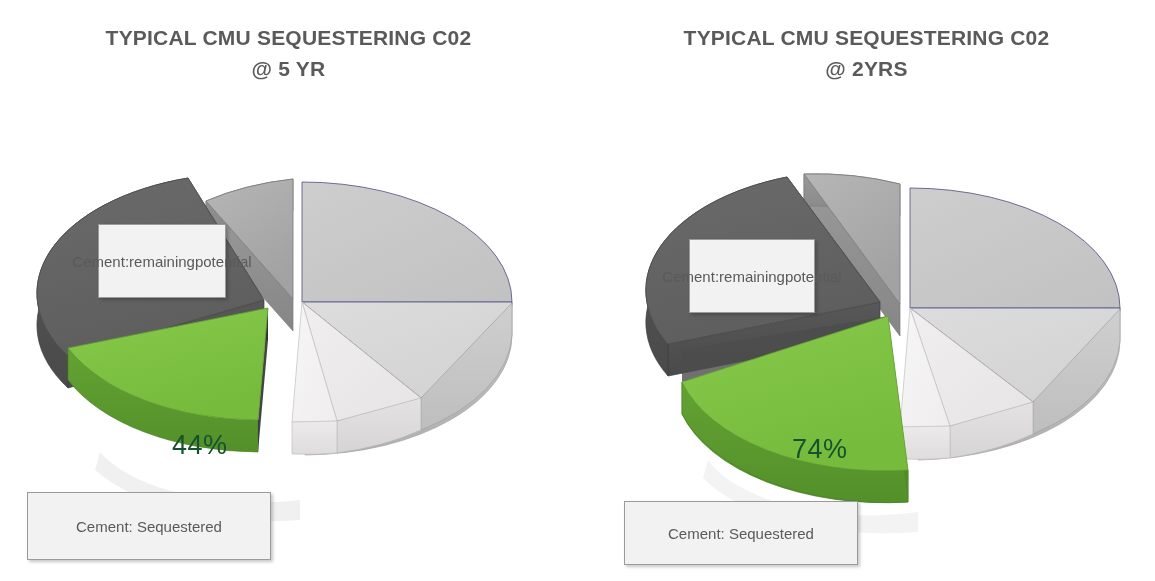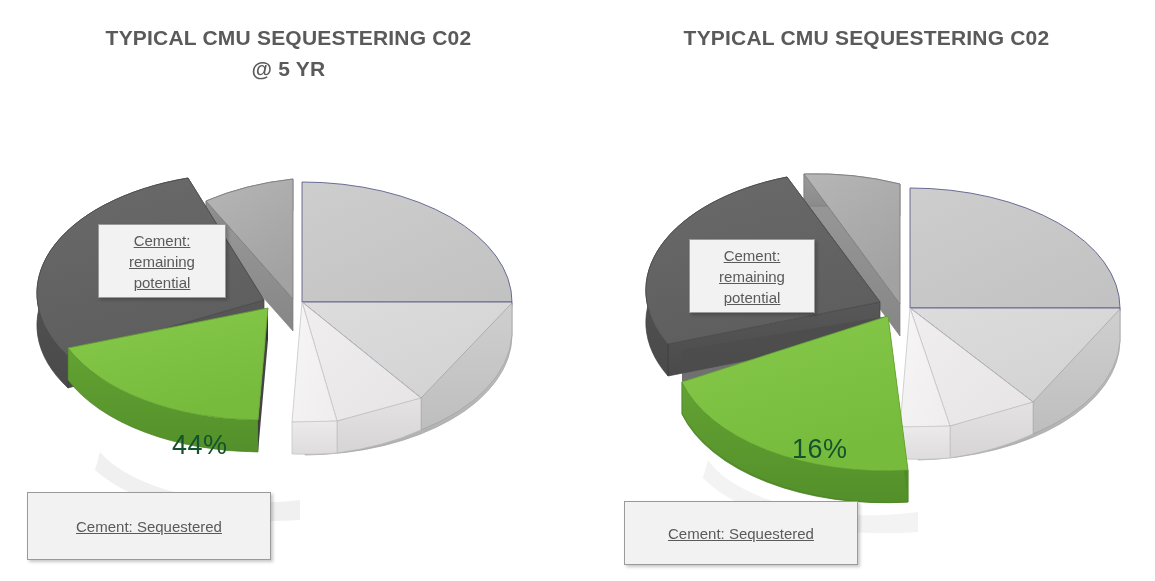--- a/index.html
+++ b/index.html
@@ -13,21 +13,21 @@
     text-align:center;color:#5a5a5a;font-weight:bold;font-size:21px;
     line-height:31px;letter-spacing:.2px;
   }
   .pie-stage{position:absolute;left:0;top:0;width:577px;height:581px;}
   .pie-stage svg{display:block;}
   .callout{
     position:absolute;background:#f2f2f2;border:1px solid #9a9a9a;
     color:#5a5a5a;font-size:15px;line-height:21px;text-align:center;
     box-shadow:2px 2px 3px rgba(0,0,0,.22);
     display:flex;align-items:center;justify-content:center;
-    flex-direction:column;padding:6px 10px;box-sizing:border-box;text-decoration:underline;
+    flex-direction:row;padding:6px 10px;box-sizing:border-box;
   }
   .callout.wide{font-size:15px;}
   .pct{
     position:absolute;color:#14532d;font-size:27px;font-weight:normal;
     letter-spacing:.5px;
   }
 </style>
 </head>
 <body>
 
@@ -152,20 +152,21 @@
       <span>Cement: Sequestered</span>
     </div>
 
     <div class="pct" style="left:172px;top:430px;">44%</div>
   </div>
 
   <div class="panel right">
 
     <div class="chart-title">
       <div>TYPICAL CMU SEQUESTERING C02</div>
+      <div>@ 2YRS</div>
     </div>
 
     <div class="pie-stage">
       <svg width="577" height="581" viewBox="0 0 577 581">
         <defs>
           <linearGradient id="gGreenTopR" x1="0" y1="0" x2="0.4" y2="1">
             <stop offset="0%" stop-color="#86c94b"></stop>
             <stop offset="100%" stop-color="#77bb3d"></stop>
           </linearGradient>
           <linearGradient id="gGreenSideR" x1="0" y1="0" x2="0" y2="1">
@@ -267,16 +268,16 @@
     <div class="callout" style="left:111px;top:239px;width:126px;height:74px;">
       <span>Cement:</span>
       <span>remaining</span>
       <span>potential</span>
     </div>
 
     <div class="callout wide" style="left:46px;top:501px;width:234px;height:64px;">
       <span>Cement: Sequestered</span>
     </div>
 
-    <div class="pct" style="left:214px;top:434px;">16%</div>
+    <div class="pct" style="left:214px;top:434px;">74%</div>
   </div>
 
 </div>
 
 </body></html>

